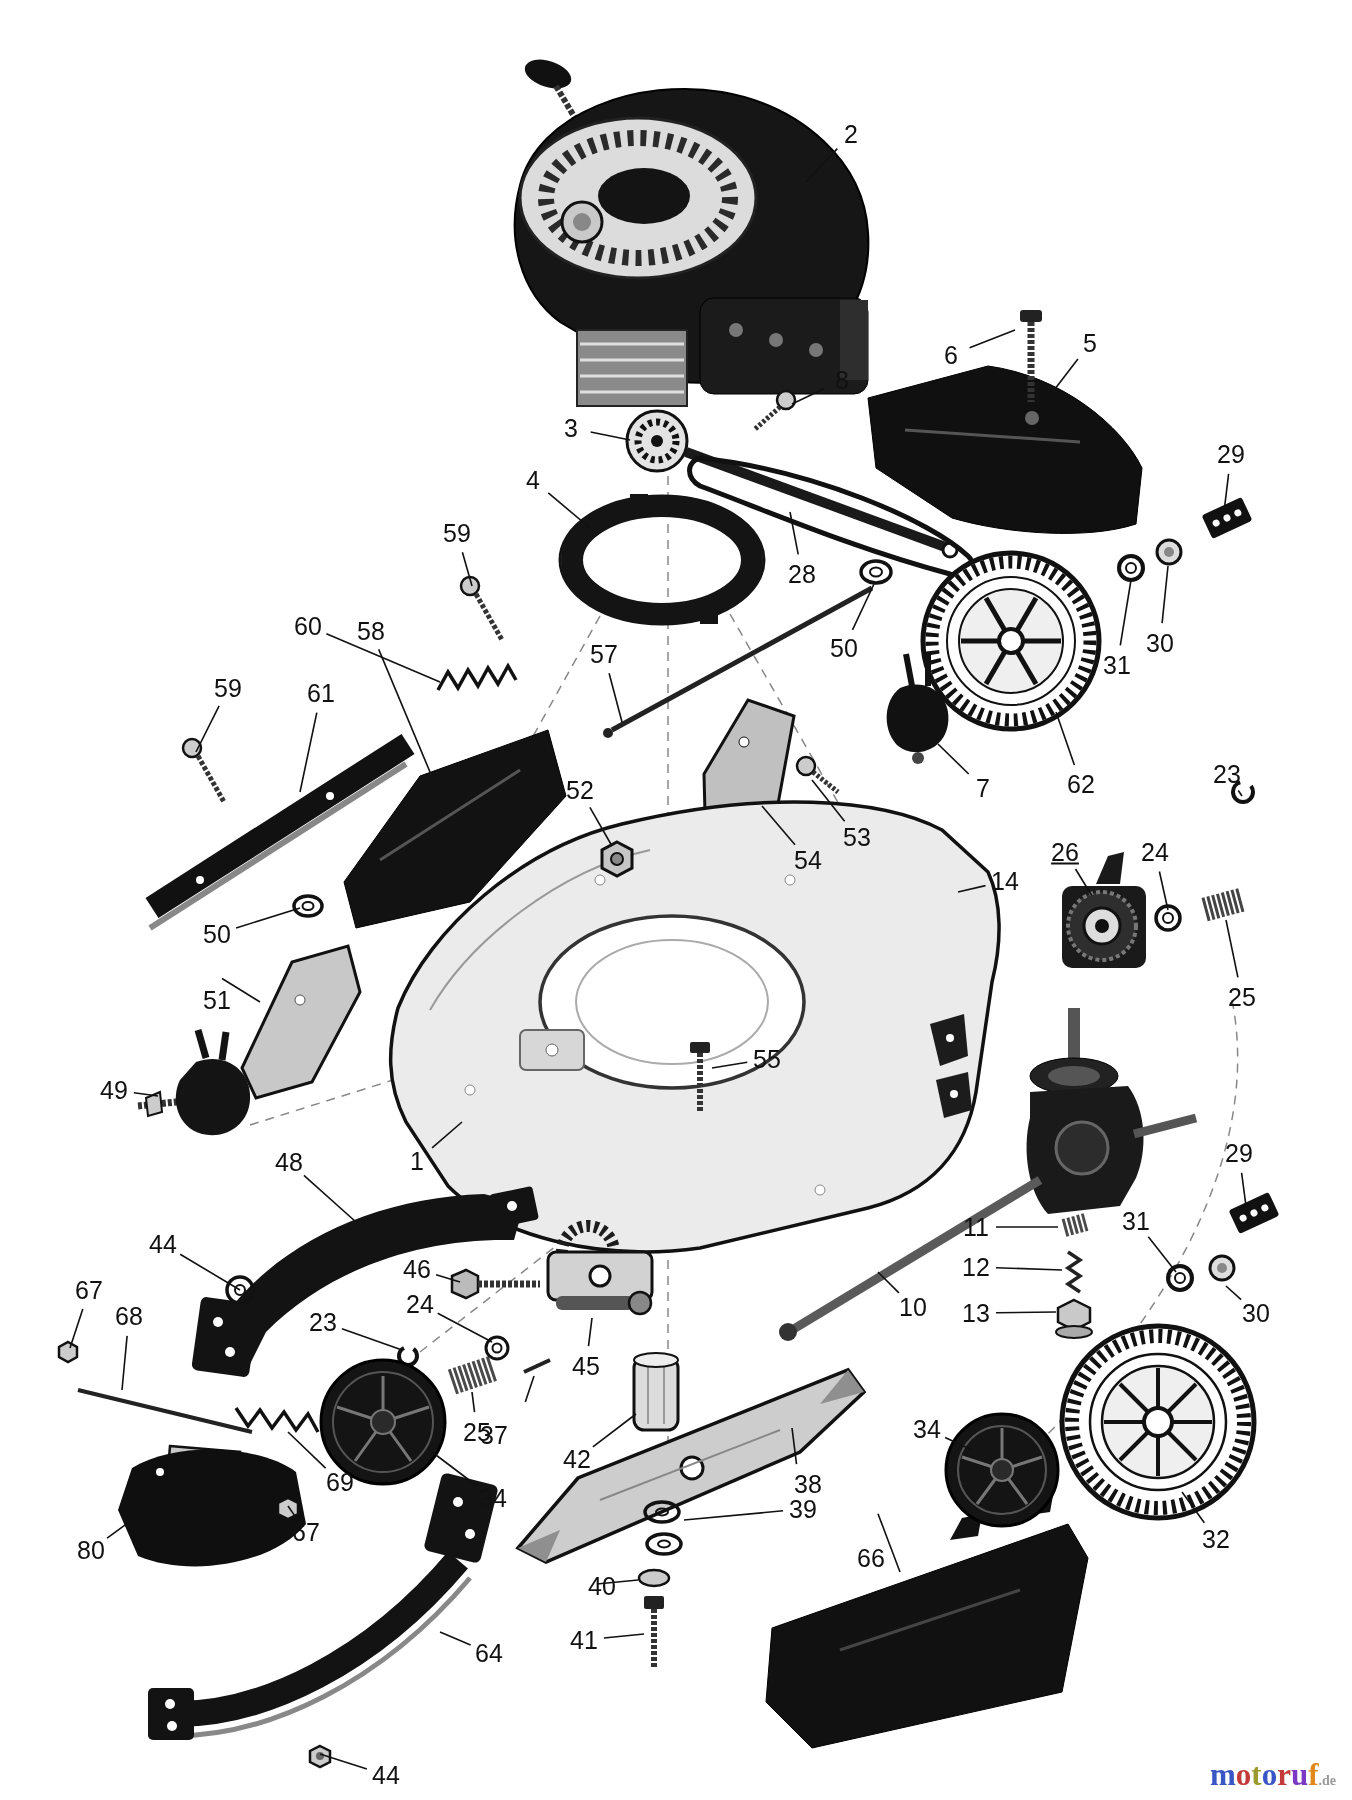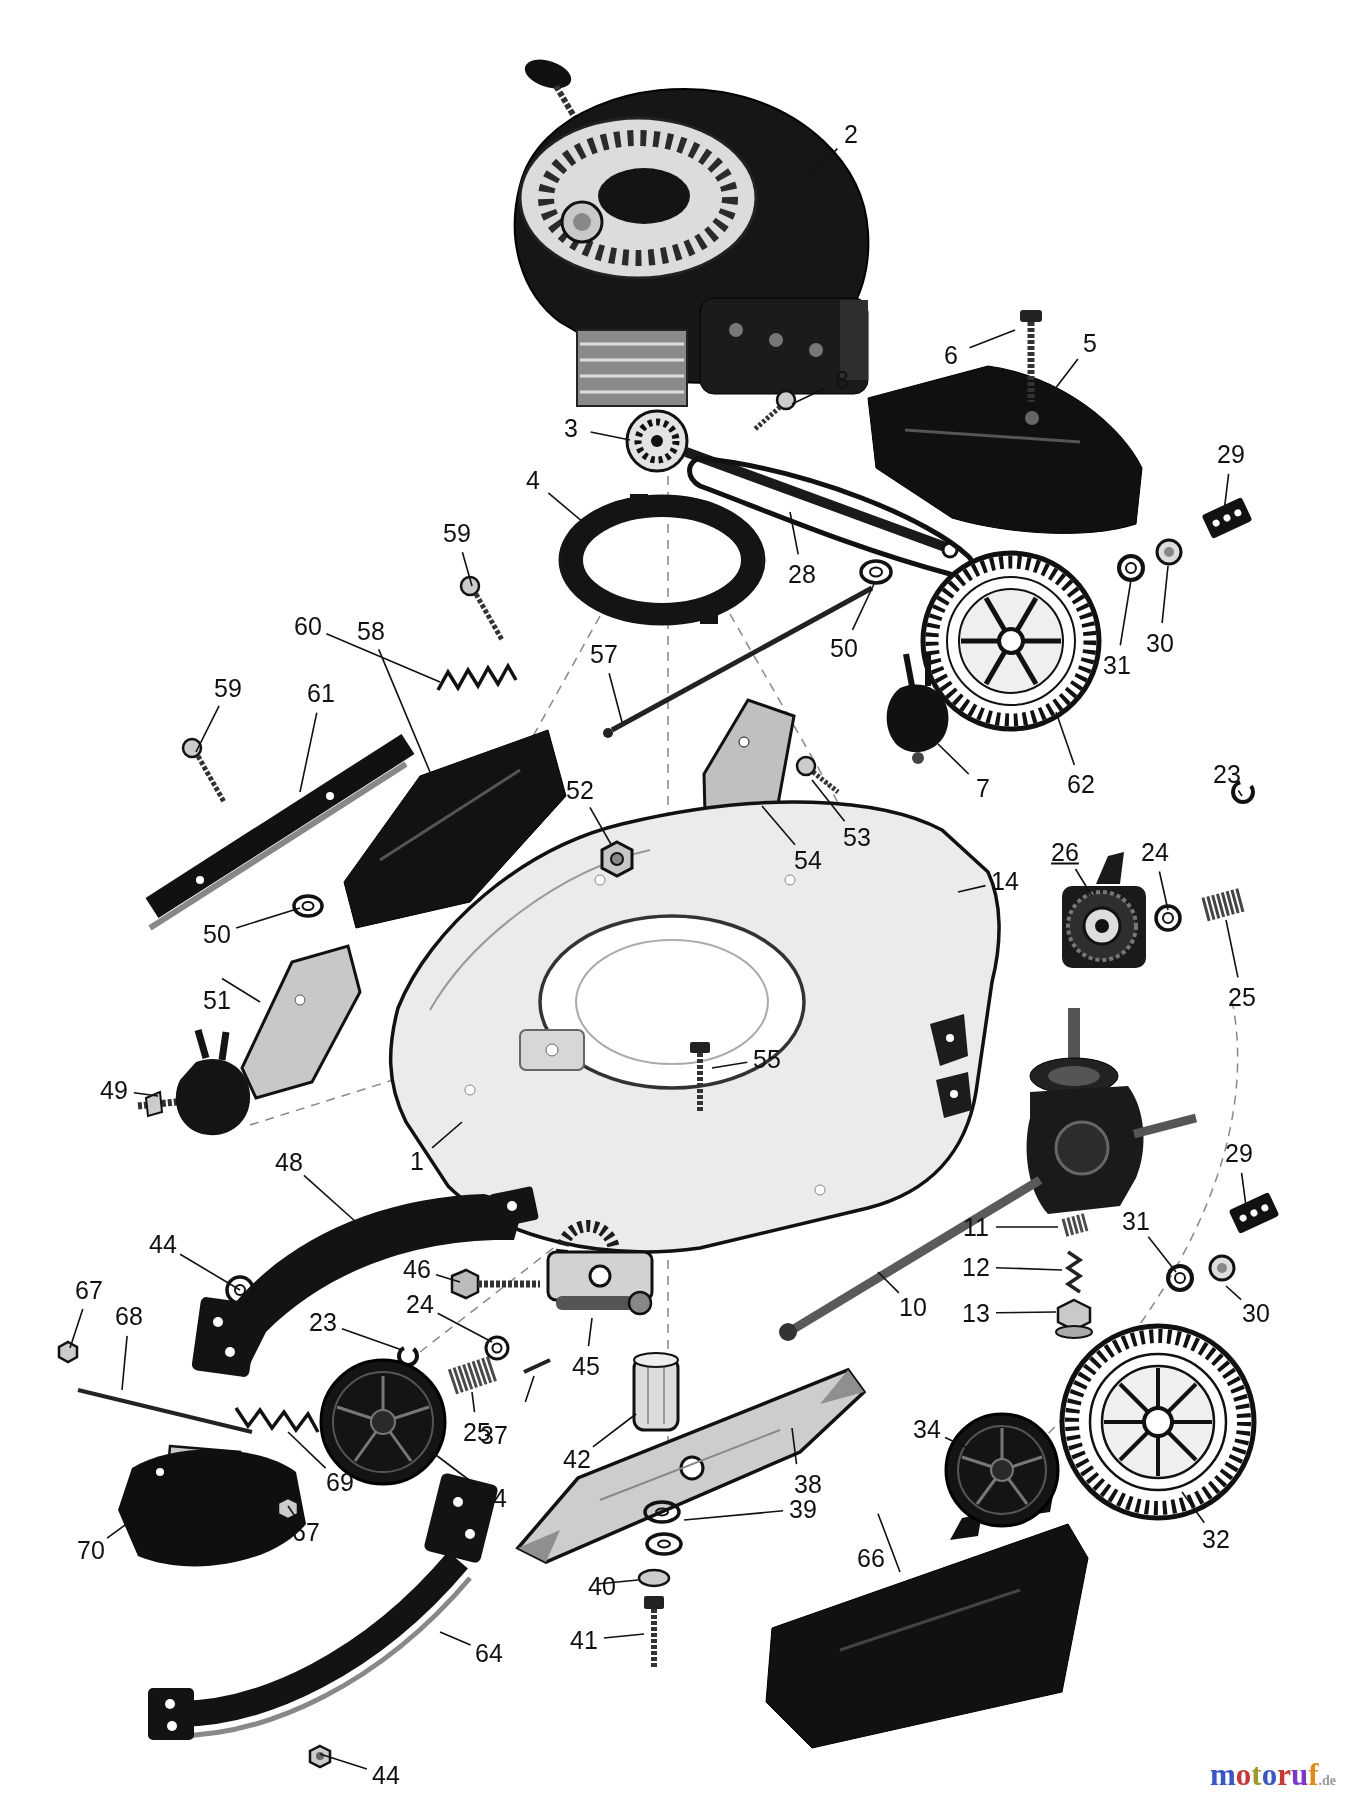--- a/index.html
+++ b/index.html
@@ -515,21 +515,21 @@
       <div class="callout" style="left: 494px; top: 1421px; margin-top: 14px;">37</div>
       <div class="callout" style="left: 586px; top: 1366px;">45</div>
       <div class="callout" style="left: 577px; top: 1459px;">42</div>
       <div class="callout" style="left: 493px; top: 1498px;">34</div>
       <div class="callout" style="left: 808px; top: 1484px;">38</div>
       <div class="callout" style="left: 803px; top: 1509px;">39</div>
       <div class="callout" style="left: 871px; top: 1558px;">66</div>
       <div class="callout" style="left: 927px; top: 1429px;">34</div>
       <div class="callout" style="left: 340px; top: 1482px;">69</div>
       <div class="callout" style="left: 306px; top: 1532px;">67</div>
-      <div class="callout" style="left: 91px; top: 1550px;">70</div>
+      <div class="callout" style="left: 91px; top: 1550px;">80</div>
       <div class="callout" style="left: 602px; top: 1586px;">40</div>
       <div class="callout" style="left: 584px; top: 1640px;">41</div>
       <div class="callout" style="left: 489px; top: 1653px;">64</div>
       <div class="callout" style="left: 1216px; top: 1539px;">32</div>
       <div class="callout" style="left: 386px; top: 1775px;">44</div>
     </div>
 
 <div id="logo" class="logo"><span style="color: rgb(58, 85, 196);">m</span><span style="color: rgb(196, 58, 58);">o</span><span style="color: rgb(154, 154, 46);">t</span><span style="color: rgb(58, 85, 196);">o</span><span style="color: rgb(196, 58, 58);">r</span><span style="color: rgb(122, 58, 196);">u</span><span style="color: rgb(224, 138, 30);">f</span><span class="logo-suffix" style="color: rgb(153, 153, 153);">.de</span></div>
 
 </div>

